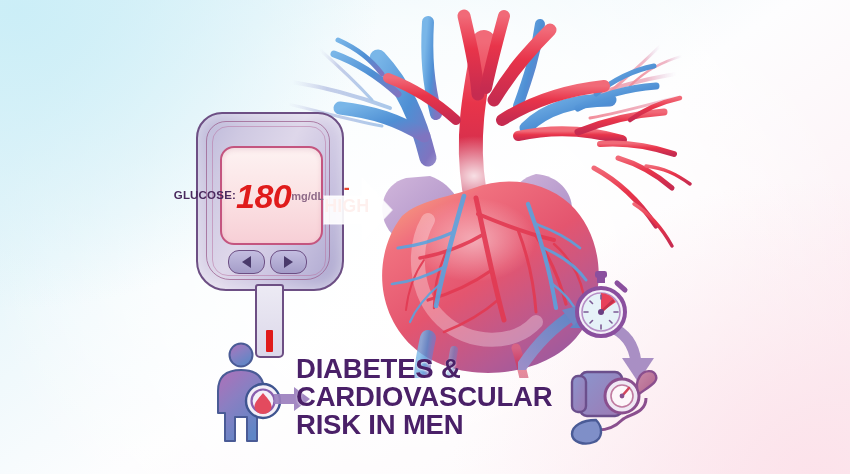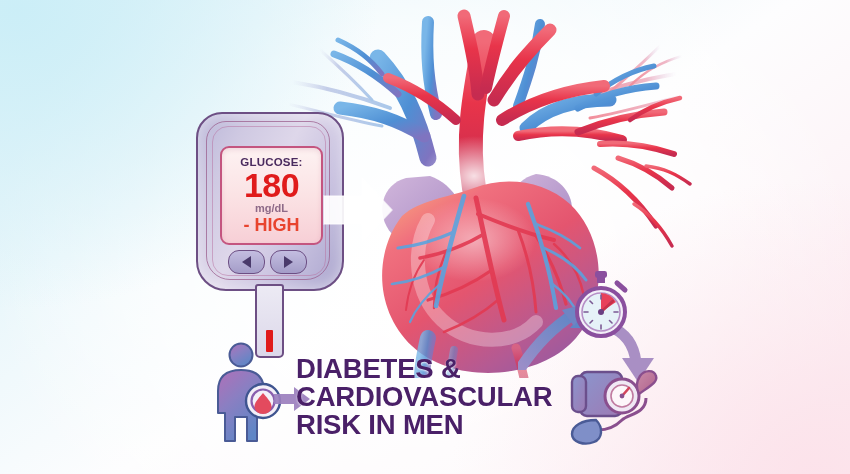--- a/index.html
+++ b/index.html
@@ -34,29 +34,29 @@
     position:absolute;left:8px;top:7px;width:122px;height:157px;
     border-radius:20px 20px 24px 24px;
     border:1.8px solid #9b5f8e;opacity:.75;
   }
   .meter-inner-ring2{
     position:absolute;left:14px;top:12px;width:112px;height:148px;
     border-radius:16px;border:1.4px solid #b8709f;opacity:.5;
   }
   .meter-screen{
     position:absolute;left:22px;top:32px;width:99px;height:95px;
-    border-radius:9px;
+    border-radius:14px;
     background:linear-gradient(180deg,#fdf2f2 0%,#fbe2e4 52%,#f7cfd6 100%);
     border:2px solid #c4557f;
-    display:flex;flex-direction:column;align-items:center;justify-content:center;
+    display:flex;flex-direction:row;align-items:center;justify-content:center;
     box-shadow:inset 0 2px 5px rgba(180,90,120,.18);
     text-align:center;
   }
   .scr-label{font-size:11.5px;font-weight:bold;color:#4a2a5e;letter-spacing:.2px;line-height:1;}
-  .scr-value{font-size:34px;font-weight:bold;color:#e01b1b;line-height:.96;margin-top:1px;letter-spacing:-.5px;}
+  .scr-value{font-size:34px;font-weight:bold;color:#e01b1b;line-height:.96;margin-top:1px;letter-spacing:-.5px;font-style:italic;}
   .scr-unit{font-size:11px;font-weight:bold;color:#8e6a88;line-height:1;margin-top:1px;}
   .scr-status{font-size:18px;font-weight:bold;color:#e8442e;line-height:1;margin-top:2px;}
   .meter-btn{
     position:absolute;top:136px;width:35px;height:22px;border-radius:11px;
     background:linear-gradient(180deg,#c3bde0 0%,#a49dc8 100%);
     border:1.6px solid #6d4f84;display:flex;align-items:center;justify-content:center;
   }
   .meter-btn.left{left:30px;} .meter-btn.right{left:72px;}
   .tri{width:0;height:0;border-top:6px solid transparent;border-bottom:6px solid transparent;}
   .tri.l{border-right:9px solid #4a3a6b;}

